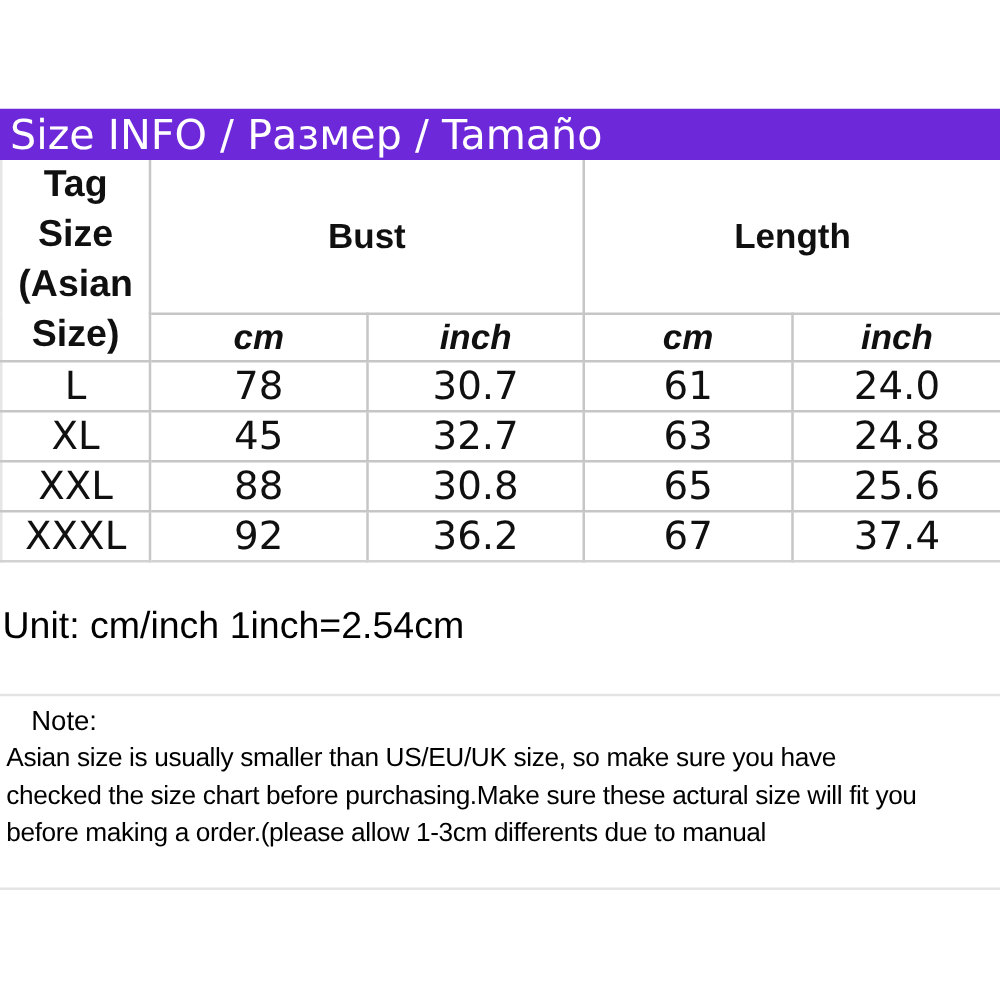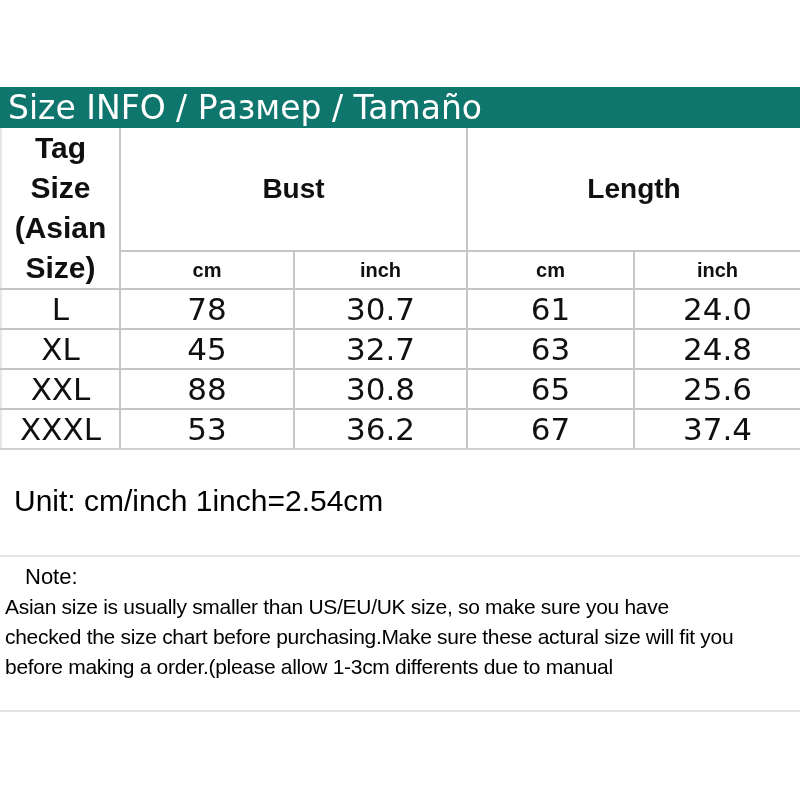--- a/index.html
+++ b/index.html
@@ -11,21 +11,21 @@
     overflow: hidden;
     font-family: "Liberation Sans", sans-serif;
     color: #111111;
   }
 
   
   .title-bar {
     position: absolute;
     top: 87px; left: 0;
     width: 800px; height: 41px;
-    background: #0f766e;
+    background: #6d28d9;
     box-sizing: border-box;
     padding-left: 8px;
   }
   .title-bar span {
     font-family: "DejaVu Sans", sans-serif;
     font-size: 33px;
     line-height: 41px;
     color: #ffffff;
     white-space: nowrap;
   }
@@ -55,31 +55,31 @@
   tr.row-subhead  { height: 38px; }
   tr.row-data     { height: 40px; }
 
   th.corner {
     font-weight: bold;
     font-size: 30px;
     line-height: 40px;
     white-space: pre-line;
   }
   th.group   { font-weight: bold; font-size: 28px; }
-  tr.row-subhead th { font-weight: bold; font-size: 20px; }
+  tr.row-subhead th { font-weight: bold; font-size: 28px; font-style: italic; }
   tr.row-data td {
     font-family: "DejaVu Sans", sans-serif;
     font-weight: normal;
     font-size: 31px;
   }
 
   
   .unit-line {
     position: absolute;
-    top: 484px; left: 14px;
+    top: 484px; left: 2px;
     font-size: 30px;
     line-height: 34px;
     color: #000000;
     white-space: nowrap;
   }
 
   
   .divider {
     position: absolute;
     left: 0; width: 800px; height: 2px;
@@ -159,21 +159,21 @@
       </tr>
       <tr class="row-data">
         <td>XXL</td>
         <td>88</td>
         <td>30.8</td>
         <td>65</td>
         <td>25.6</td>
       </tr>
       <tr class="row-data">
         <td>XXXL</td>
-        <td>53</td>
+        <td>92</td>
         <td>36.2</td>
         <td>67</td>
         <td>37.4</td>
       </tr>
     </tbody>
   </table>
 
   <div class="unit-line">Unit: cm/inch 1inch=2.54cm</div>
 
   <div class="divider divider-top"></div>

